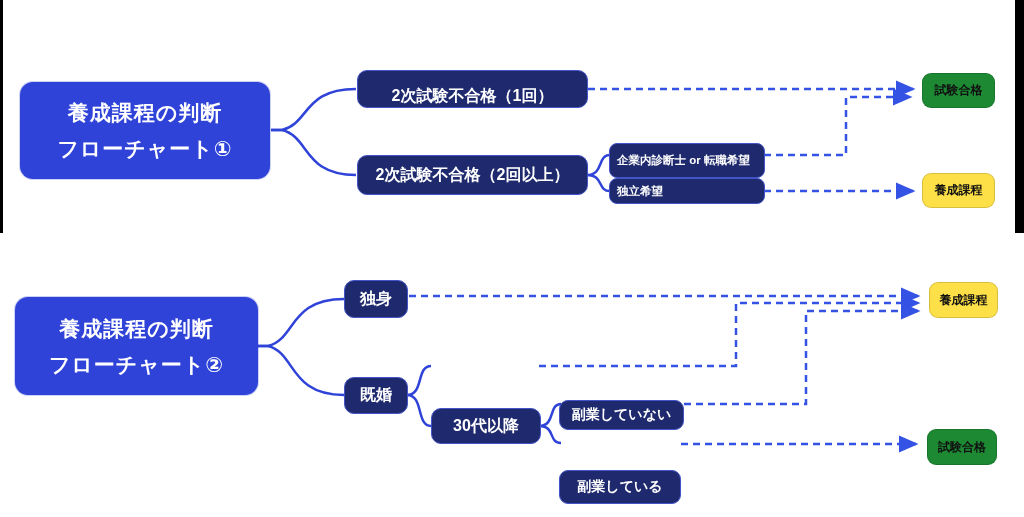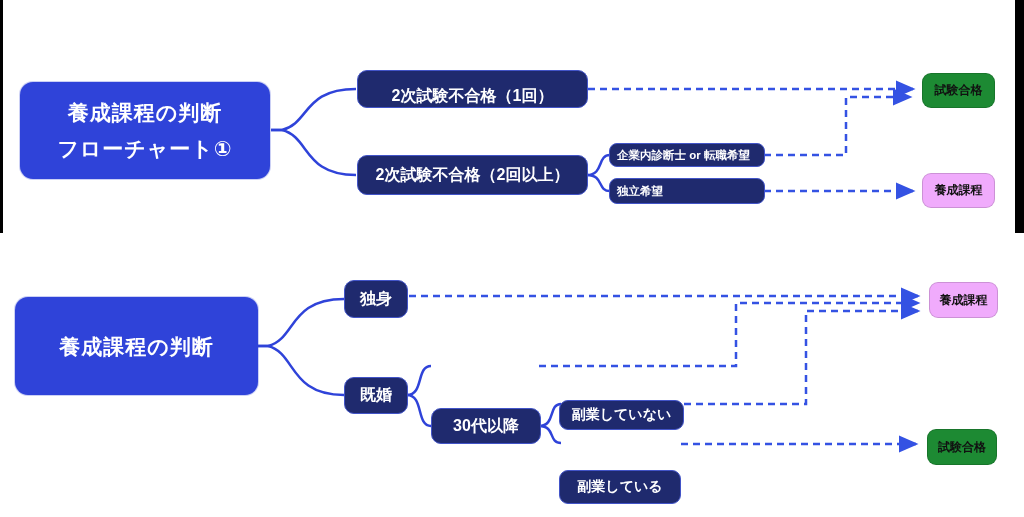--- a/index.html
+++ b/index.html
@@ -34,21 +34,21 @@
     font-size:16px;
   }
   .navy.small{font-size:11.5px;border-radius:8px;justify-content:flex-start;padding-left:7px;}
   .navy.mid{font-size:14px;border-radius:9px;}
   .outcome{
     border-radius:9px;
     color:#111111;font-size:12px;
     border:1px solid rgba(0,0,0,0.15);
   }
   .outcome.green{background:#1d8a33;}
-  .outcome.orange{background:#f0abfc;}
+  .outcome.orange{background:#fde047;}
   .edge-bar{position:absolute;background:#000;z-index:3;}
 </style>
 </head>
 <body>
 
 <div id="canvas">
 
   <div class="edge-bar" style="left:0;top:0;width:3px;height:233px;"></div>
   <div class="edge-bar" style="left:1015px;top:0;width:9px;height:233px;"></div>
 
@@ -87,38 +87,39 @@
   </div>
 
   <div class="node navy" style="left:357px;top:70px;width:231px;height:38px;align-items:flex-end;">
     <span>2次試験不合格（1回）</span>
   </div>
 
   <div class="node navy" style="left:357px;top:155px;width:231px;height:40px;">
     <span>2次試験不合格（2回以上）</span>
   </div>
 
-  <div class="node navy small" style="left:609px;top:143px;width:156px;height:24px;">
+  <div class="node navy small" style="left:609px;top:143px;width:156px;height:35px;">
     <span>企業内診断士 or 転職希望</span>
   </div>
 
   <div class="node navy small" style="left:609px;top:178px;width:156px;height:26px;">
     <span>独立希望</span>
   </div>
 
   <div class="node outcome green" style="left:922px;top:73px;width:73px;height:35px;">
     <span>試験合格</span>
   </div>
 
   <div class="node outcome orange" style="left:922px;top:173px;width:73px;height:35px;">
     <span>養成課程</span>
   </div>
 
   <div class="node title-box" style="left:15px;top:297px;width:243px;height:98px;">
     <span>養成課程の判断</span>
+    <span>フローチャート②</span>
   </div>
 
   <div class="node navy" style="left:344px;top:280px;width:64px;height:38px;">
     <span>独身</span>
   </div>
 
   <div class="node navy" style="left:344px;top:377px;width:64px;height:37px;">
     <span>既婚</span>
   </div>
 

